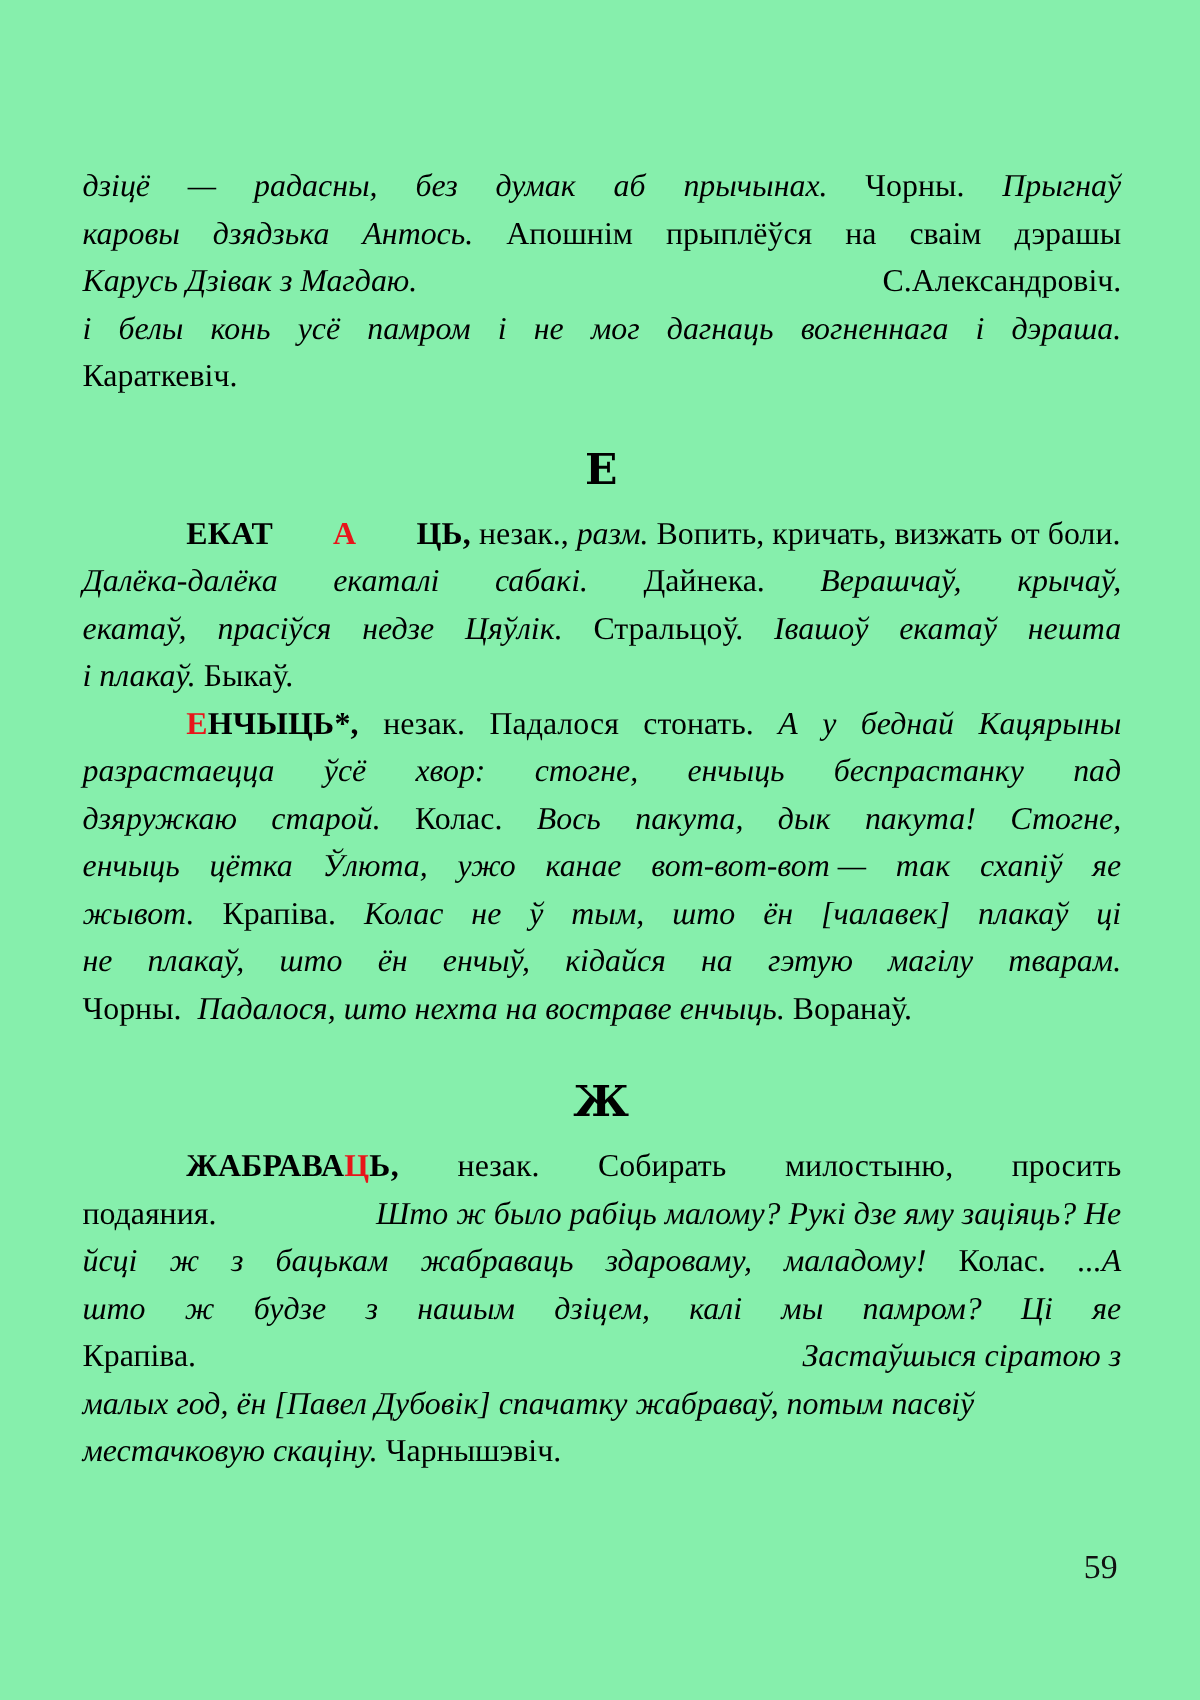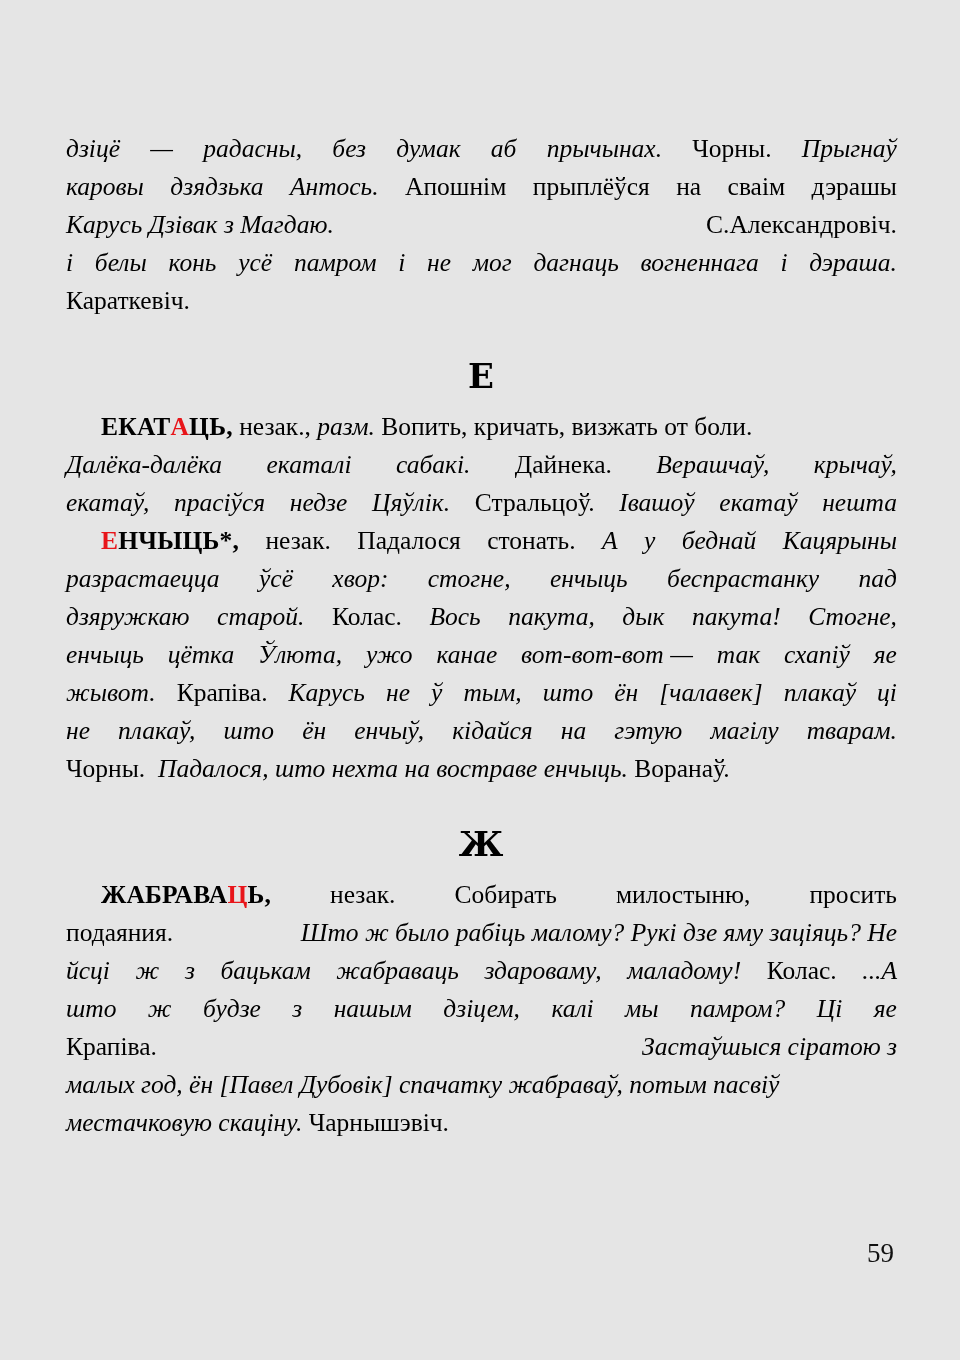--- a/index.html
+++ b/index.html
@@ -13,21 +13,21 @@
     position: relative;
     font-family: "Liberation Serif", "DejaVu Serif", serif;
     color: #000000;
     overflow: hidden;
   }
   .page {
     position: absolute;
     left: 0; top: 0;
     width: 960px;
     height: 1360px;
-    background: #e5e5e5;
+    background: #86efac;
   }
   .text-column {
     position: absolute;
     left: 66px;
     top: 130px;
     width: 831px;
   }
 
   
   .para {
@@ -57,20 +57,21 @@
   }
   .w { white-space: pre; }
 
   
   .it  { font-style: italic; }
   .ro  { font-style: normal; }
   .hw  {                       
     font-weight: bold;
     font-style: normal;
     letter-spacing: 0.2px;
+    margin-left: 48px;
   }
 
   
   .section-letter {
     text-align: center;
     font-weight: bold;
     font-size: 34px;
     line-height: 44px;
     font-family: "DejaVu Serif", "Liberation Serif", serif;
     letter-spacing: 1px;
@@ -103,27 +104,28 @@
       </div>
 
     <div class="gap-before-section"></div>
     <div class="section-letter">Е</div>
     <div class="gap-after-section"></div>
 
     <div class="para" id="entry-0-0">
         <div class="ln indent flow"><span class="w hw">ЕКАТ</span><span class="w hw" style="color: rgb(232, 21, 26);">А</span><span class="w hw">ЦЬ,</span><span class="w ro"> незак., </span><span class="w it">разм.</span><span class="w ro"> Вопить, кричать, визжать от боли.</span></div>
         <div class="ln just"><span class="w it">Далёка-далёка</span><span class="w it">екаталі</span><span class="w it">сабакі.</span><span class="w ro">Дайнека.</span><span class="w it">Верашчаў,</span><span class="w it">крычаў,</span></div>
         <div class="ln just"><span class="w it">екатаў,</span><span class="w it">прасіўся</span><span class="w it">недзе</span><span class="w it">Цяўлік.</span><span class="w ro">Стральцоў.</span><span class="w it">Івашоў</span><span class="w it">екатаў</span><span class="w it">нешта</span></div>
+        <div class="ln flow"><span class="w it">і плакаў.</span><span class="w ro"> Быкаў.</span></div>
       </div>
     <div class="para" id="entry-0-1">
         <div class="ln indent just"><span class="w hw"><span style="color: rgb(232, 21, 26);">Е</span><span>НЧЫЦЬ*,</span></span><span class="w ro">незак.</span><span class="w ro">Падалося</span><span class="w ro">стонать.</span><span class="w it">А</span><span class="w it">у</span><span class="w it">беднай</span><span class="w it">Кацярыны</span></div>
         <div class="ln just"><span class="w it">разрастаецца</span><span class="w it">ўсё</span><span class="w it">хвор:</span><span class="w it">стогне,</span><span class="w it">енчыць</span><span class="w it">беспрастанку</span><span class="w it">пад</span></div>
         <div class="ln just"><span class="w it">дзяружкаю</span><span class="w it">старой.</span><span class="w ro">Колас.</span><span class="w it">Вось</span><span class="w it">пакута,</span><span class="w it">дык</span><span class="w it">пакута!</span><span class="w it">Стогне,</span></div>
         <div class="ln just"><span class="w it">енчыць</span><span class="w it">цётка</span><span class="w it">Ўлюта,</span><span class="w it">ужо</span><span class="w it">канае</span><span class="w it">вот-вот-вот —</span><span class="w it">так</span><span class="w it">схапіў</span><span class="w it">яе</span></div>
-        <div class="ln just"><span class="w it">жывот.</span><span class="w ro">Крапіва.</span><span class="w it">Карусь</span><span class="w it">не</span><span class="w it">ў</span><span class="w it">тым,</span><span class="w it">што</span><span class="w it">ён</span><span class="w it">[чалавек]</span><span class="w it">плакаў</span><span class="w it">ці</span></div>
+        <div class="ln just"><span class="w it">жывот.</span><span class="w ro">Крапіва.</span><span class="w it">Колас</span><span class="w it">не</span><span class="w it">ў</span><span class="w it">тым,</span><span class="w it">што</span><span class="w it">ён</span><span class="w it">[чалавек]</span><span class="w it">плакаў</span><span class="w it">ці</span></div>
         <div class="ln just"><span class="w it">не</span><span class="w it">плакаў,</span><span class="w it">што</span><span class="w it">ён</span><span class="w it">енчыў,</span><span class="w it">кідайся</span><span class="w it">на</span><span class="w it">гэтую</span><span class="w it">магілу</span><span class="w it">тварам.</span></div>
         <div class="ln flow"><span class="w ro">Чорны.</span><span class="w ro">  </span><span class="w it">Падалося, што нехта на востраве енчыць.</span><span class="w ro"> Воранаў.</span></div>
       </div>
 
     <div class="gap-before-section"></div>
     <div class="section-letter">Ж</div>
     <div class="gap-after-section"></div>
 
     <div class="para" id="entry-1-0">
         <div class="ln indent just"><span class="w hw"><span>ЖАБРАВА</span><span style="color: rgb(232, 21, 26);">Ц</span><span>Ь,</span></span><span class="w ro">незак.</span><span class="w ro">Собирать</span><span class="w ro">милостыню,</span><span class="w ro">просить</span></div>

